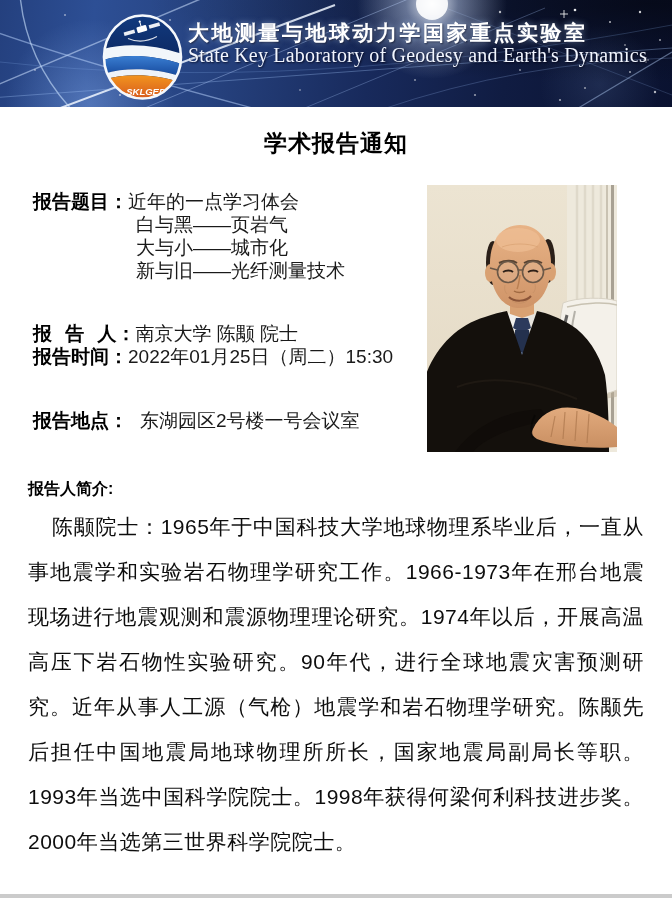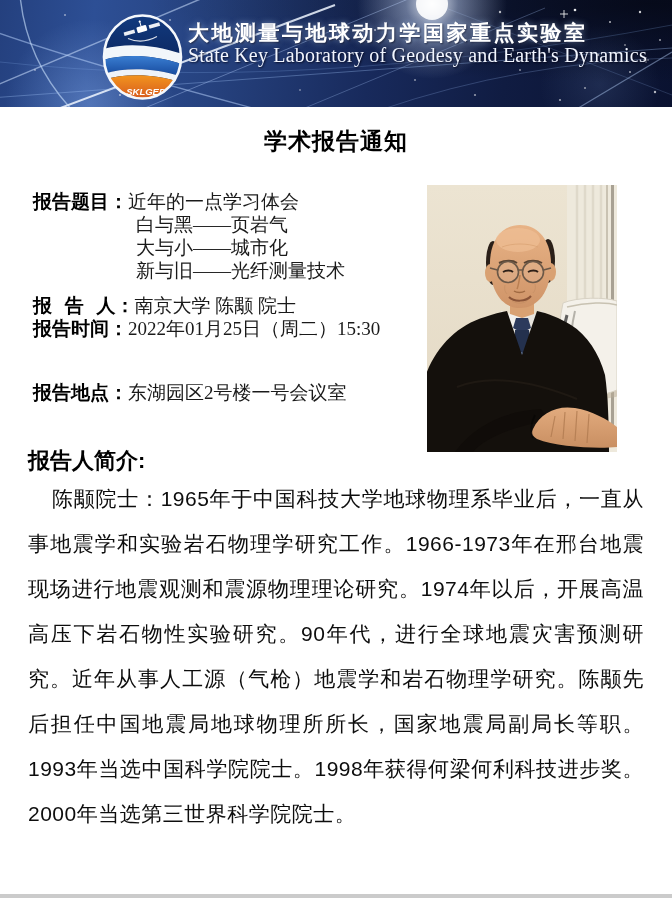--- a/index.html
+++ b/index.html
@@ -54,54 +54,54 @@
     white-space: nowrap;
     color: #f2f6ff;
     text-shadow: 1px 1px 2px rgba(0,0,20,.8);
   }
 
   
   .notice-title {
     padding-top: 21px;
     height: 51px;
     text-align: center;
-    font-family: Liberation Mono, monospace;
+    font-family: Liberation Sans, sans-serif;
     font-size: 23px;
     font-weight: bold;
     line-height: 30px;
     letter-spacing: 1px;
     color: #000;
   }
   .details {
     position: relative;
     margin: 32px 0 0 33px;
     font-size: 19px;
     line-height: 23px;
   }
-  .row { display: flex; align-items: flex-start; font-family: Liberation Serif, serif; }
+  .row { display: flex; align-items: flex-start; }
   .label { font-weight: bold; white-space: pre; color: #000; flex: none; }
-  .row-speaker { margin-top: 12px; }
+  .row-speaker { margin-top: 40px; }
   .row-speaker .label { word-spacing: 8px; }
   .row-time { }
-  .row-location { margin-top: 41px; }
+  .row-location { margin-top: 41px; gap: 12px; }
   .topic-lines div { white-space: nowrap; }
   .topic-lines div + div { padding-left: 8px; }
   .value { white-space: nowrap; }
 
   
   .photo {
     position: absolute;
     left: 427px; top: 185px;
     width: 190px; height: 267px;
   }
 
   
   .bio { margin: 45px 28px 0 28px; }
   .bio-heading {
-    font-size: 22px;
+    font-size: 16px;
     font-weight: bold;
     line-height: 23px;
     color: #000;
   }
   .bio-text {
     margin-top: 4px;
     font-size: 21px;
     line-height: 45px;
     letter-spacing: 0.5px;
     text-align: justify;

